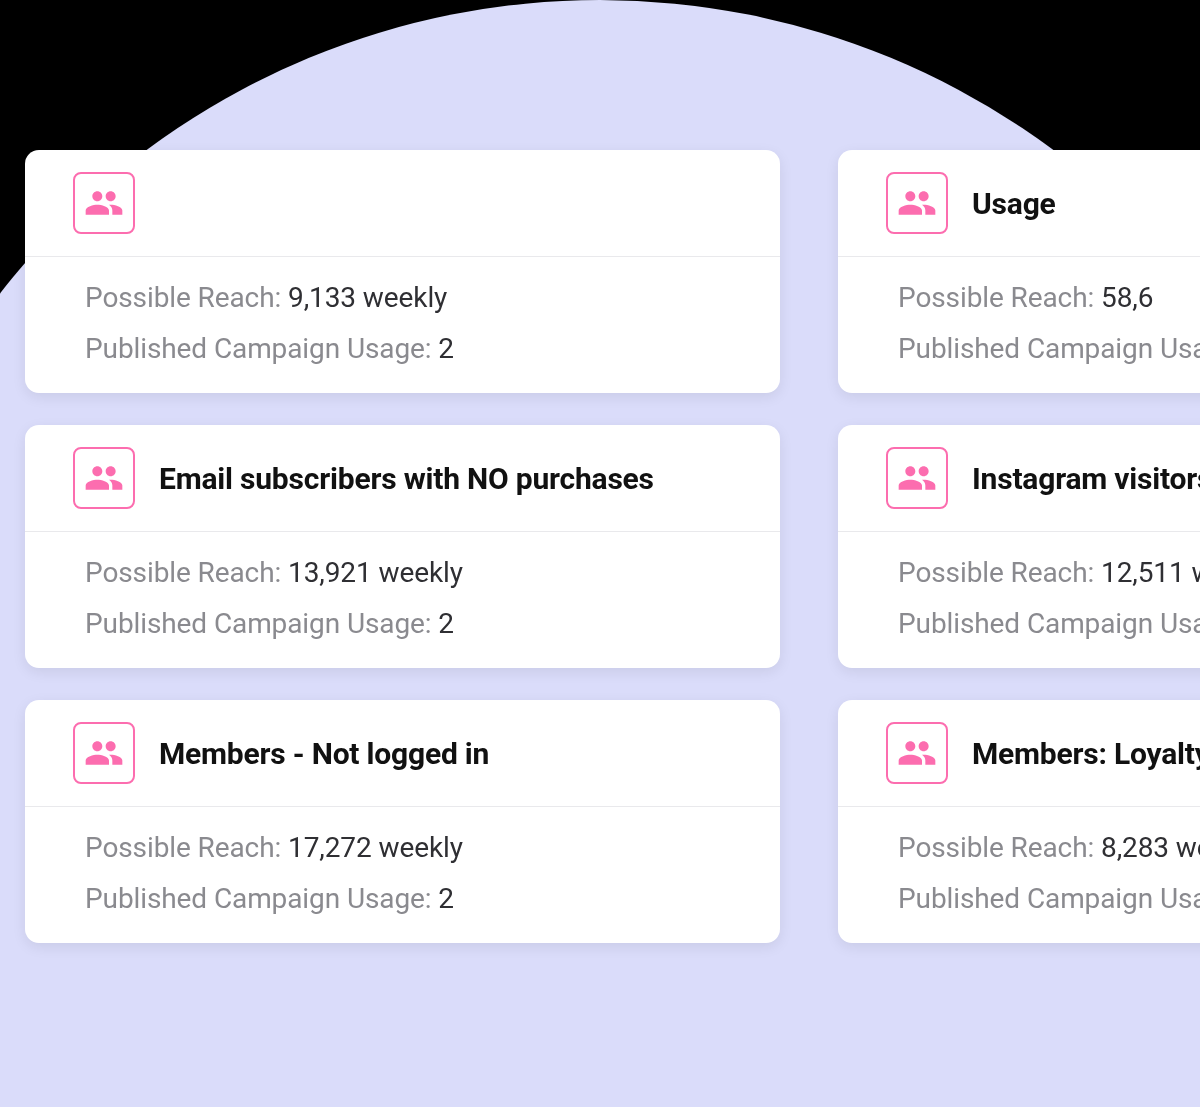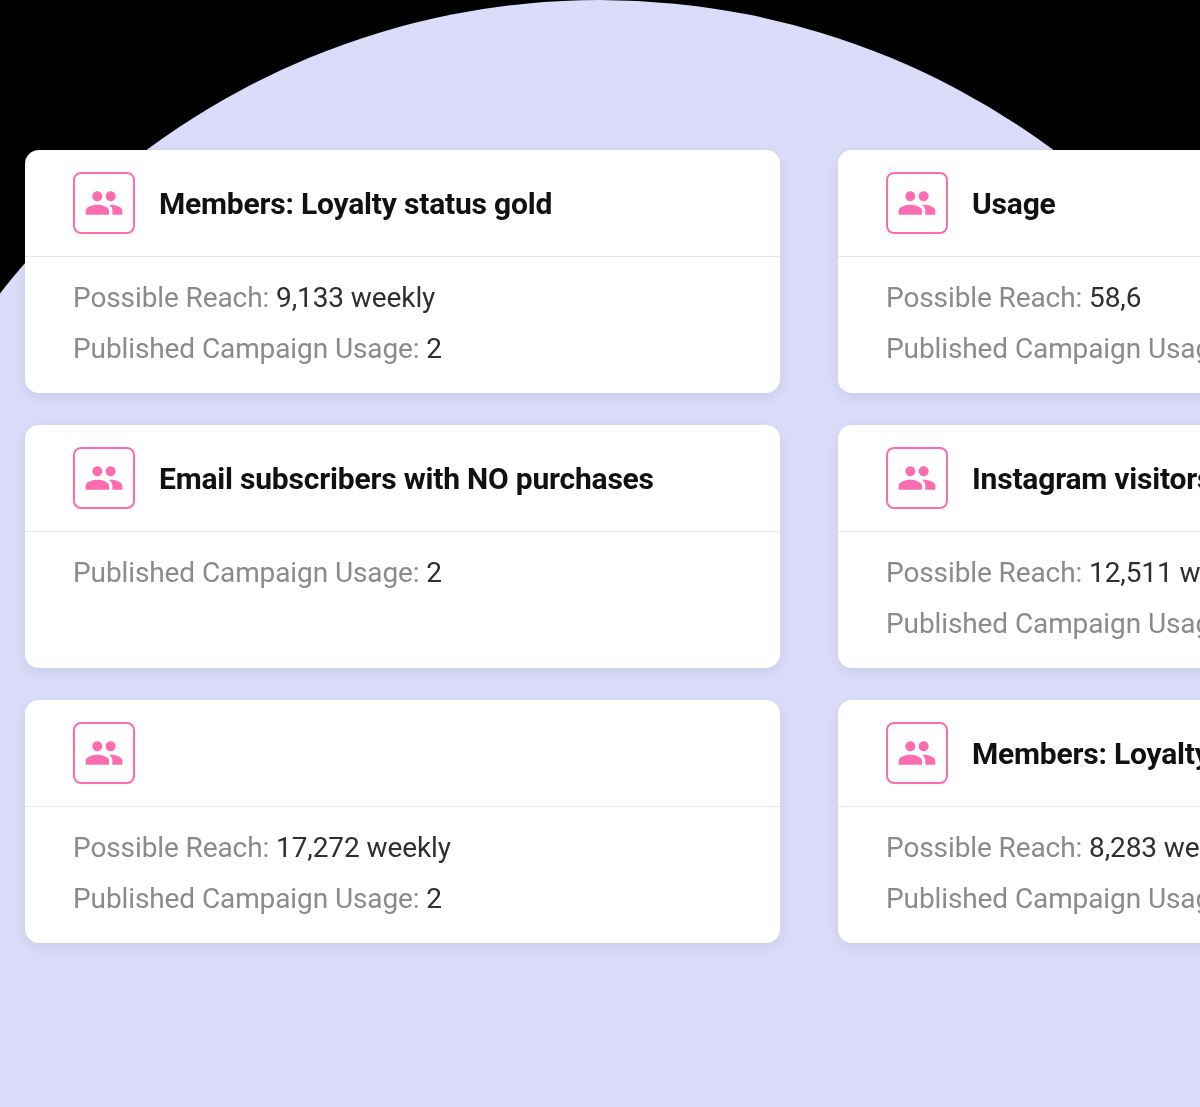--- a/index.html
+++ b/index.html
@@ -56,21 +56,21 @@
   .icon-box svg { width: 40px; height: 40px; }
 
   .card-title {
     font-size: 30px;
     font-weight: 700;
     color: #111;
     letter-spacing: -0.2px;
   }
 
   .card-body {
-    padding: 24px 48px 28px 48px;
+    padding: 24px 48px 28px 60px;
   }
   .stat-row {
     font-size: 28px;
     color: #8a8a8f;
     margin-bottom: 18px;
     letter-spacing: -0.1px;
   }
   .stat-row:last-child { margin-bottom: 0; }
   .stat-val { color: #2f2f33; }
 </style>
@@ -81,21 +81,20 @@
 
 <div class="cards-container">
 
   <div class="card">
     <div class="card-header">
       <div class="icon-box">
         <svg viewBox="0 0 24 24" fill="#fc6daf">
             <path d="M16 11c1.66 0 2.99-1.34 2.99-3S17.66 5 16 5s-3 1.34-3 3 1.34 3 3 3zm-8 0c1.66 0 2.99-1.34 2.99-3S9.66 5 8 5 5 6.34 5 8s1.34 3 3 3zm0 2c-2.33 0-7 1.17-7 3.5V19h14v-2.5C15 14.17 10.33 13 8 13zm8 0c-.29 0-.62.02-.97.05 1.16.84 1.97 1.97 1.97 3.45V19h6v-2.5c0-2.33-4.67-3.5-7-3.5z"></path>
           </svg>
       </div>
-      <div class="card-title">Members: Loyalty status gold</div>
     </div>
     <div class="card-body">
       <div class="stat-row">
         <span>Possible Reach:</span>
         <span class="stat-val">9,133 weekly</span>
       </div>
       <div class="stat-row">
         <span>Published Campaign Usage:</span>
         <span class="stat-val">2</span>
       </div>
@@ -127,20 +126,24 @@
     <div class="card-header">
       <div class="icon-box">
         <svg viewBox="0 0 24 24" fill="#fc6daf">
             <path d="M16 11c1.66 0 2.99-1.34 2.99-3S17.66 5 16 5s-3 1.34-3 3 1.34 3 3 3zm-8 0c1.66 0 2.99-1.34 2.99-3S9.66 5 8 5 5 6.34 5 8s1.34 3 3 3zm0 2c-2.33 0-7 1.17-7 3.5V19h14v-2.5C15 14.17 10.33 13 8 13zm8 0c-.29 0-.62.02-.97.05 1.16.84 1.97 1.97 1.97 3.45V19h6v-2.5c0-2.33-4.67-3.5-7-3.5z"></path>
           </svg>
       </div>
       <div class="card-title">Email subscribers with NO purchases</div>
     </div>
     <div class="card-body">
       <div class="stat-row">
+        <span>Possible Reach:</span>
+        <span class="stat-val">13,921 weekly</span>
+      </div>
+      <div class="stat-row">
         <span>Published Campaign Usage:</span>
         <span class="stat-val">2</span>
       </div>
     </div>
   </div>
 
   <div class="card">
     <div class="card-header">
       <div class="icon-box">
         <svg viewBox="0 0 24 24" fill="#fc6daf">
@@ -161,20 +164,21 @@
     </div>
   </div>
 
   <div class="card">
     <div class="card-header">
       <div class="icon-box">
         <svg viewBox="0 0 24 24" fill="#fc6daf">
             <path d="M16 11c1.66 0 2.99-1.34 2.99-3S17.66 5 16 5s-3 1.34-3 3 1.34 3 3 3zm-8 0c1.66 0 2.99-1.34 2.99-3S9.66 5 8 5 5 6.34 5 8s1.34 3 3 3zm0 2c-2.33 0-7 1.17-7 3.5V19h14v-2.5C15 14.17 10.33 13 8 13zm8 0c-.29 0-.62.02-.97.05 1.16.84 1.97 1.97 1.97 3.45V19h6v-2.5c0-2.33-4.67-3.5-7-3.5z"></path>
           </svg>
       </div>
+      <div class="card-title">Members - Not logged in</div>
     </div>
     <div class="card-body">
       <div class="stat-row">
         <span>Possible Reach:</span>
         <span class="stat-val">17,272 weekly</span>
       </div>
       <div class="stat-row">
         <span>Published Campaign Usage:</span>
         <span class="stat-val">2</span>
       </div>

